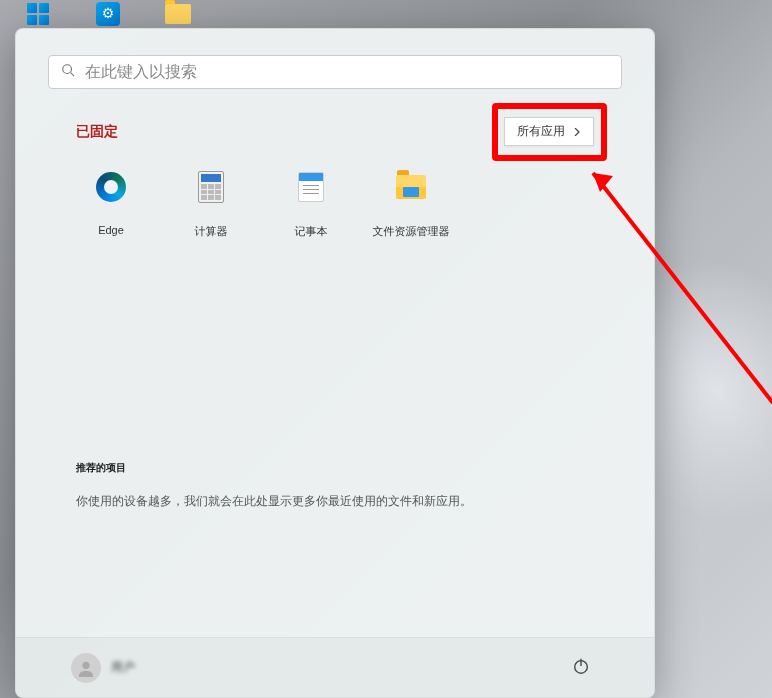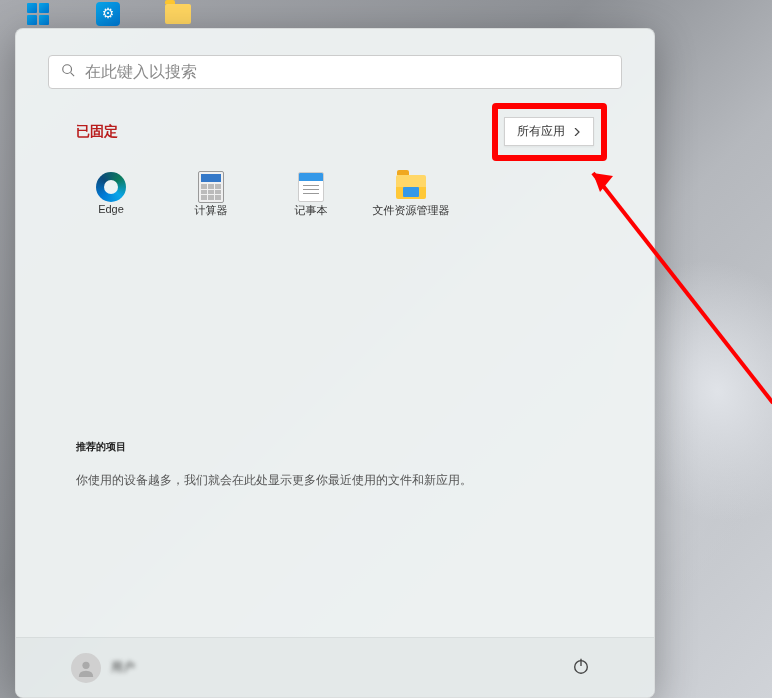--- a/index.html
+++ b/index.html
@@ -174,21 +174,21 @@
       padding: 8px 50px 0 50px;
       display: flex;
       gap: 10px;
       flex-wrap: wrap;
     }
     .app-tile {
       width: 90px;
       display: flex;
       flex-direction: column;
       align-items: center;
-      gap: 0;
+      gap: 21px;
       cursor: pointer;
       padding: 2px 0;
     }
     .app-icon {
       width: 32px;
       height: 32px;
       display: flex;
       align-items: center;
       justify-content: center;
     }

